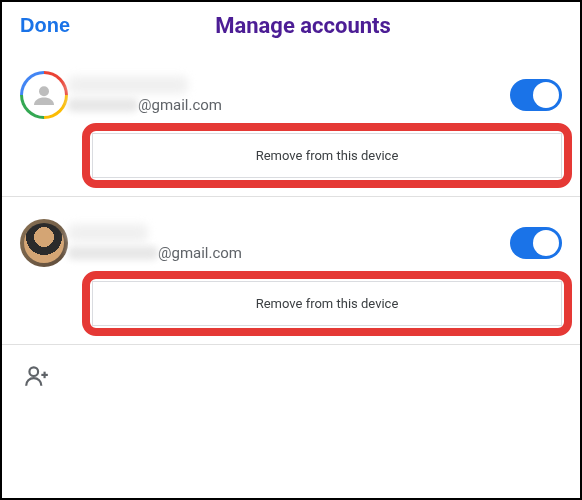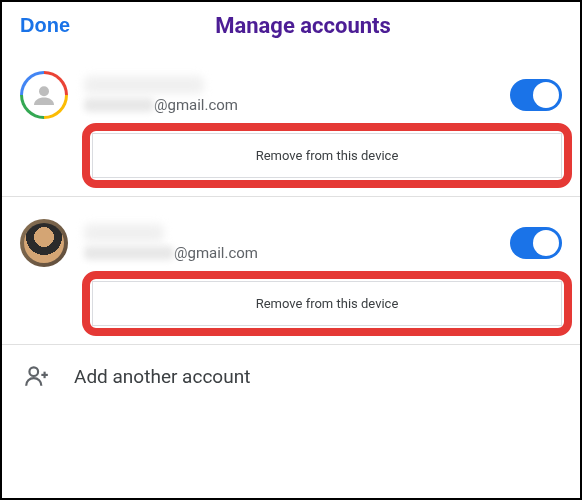--- a/index.html
+++ b/index.html
@@ -34,21 +34,20 @@
     font-weight: 700;
     margin-left: 12px;
   }
   .account-block {
     padding: 22px 18px 0 18px;
     border-bottom: 1px solid #e0e0e0;
   }
   .account-row {
     display: flex;
     align-items: center;
-    gap: 16px;
   }
   .avatar-wrap {
     width: 48px;
     height: 48px;
     border-radius: 50%;
     display: flex;
     align-items: center;
     justify-content: center;
     flex-shrink: 0;
     position: relative;
@@ -227,14 +226,13 @@
 
 <div class="add-row">
   <span class="add-icon">
     <svg width="26" height="26" viewBox="0 0 24 24" fill="none" stroke="#5f6368" stroke-width="2">
       <circle cx="9" cy="8" r="4"></circle>
       <path d="M2 21c0-4 3-7 7-7s7 3 7 7"></path>
       <line x1="19" y1="8" x2="19" y2="14"></line>
       <line x1="16" y1="11" x2="22" y2="11"></line>
     </svg>
   </span>
-  <span class="add-label">Add another account</span>
 </div>
 
 </body></html>

